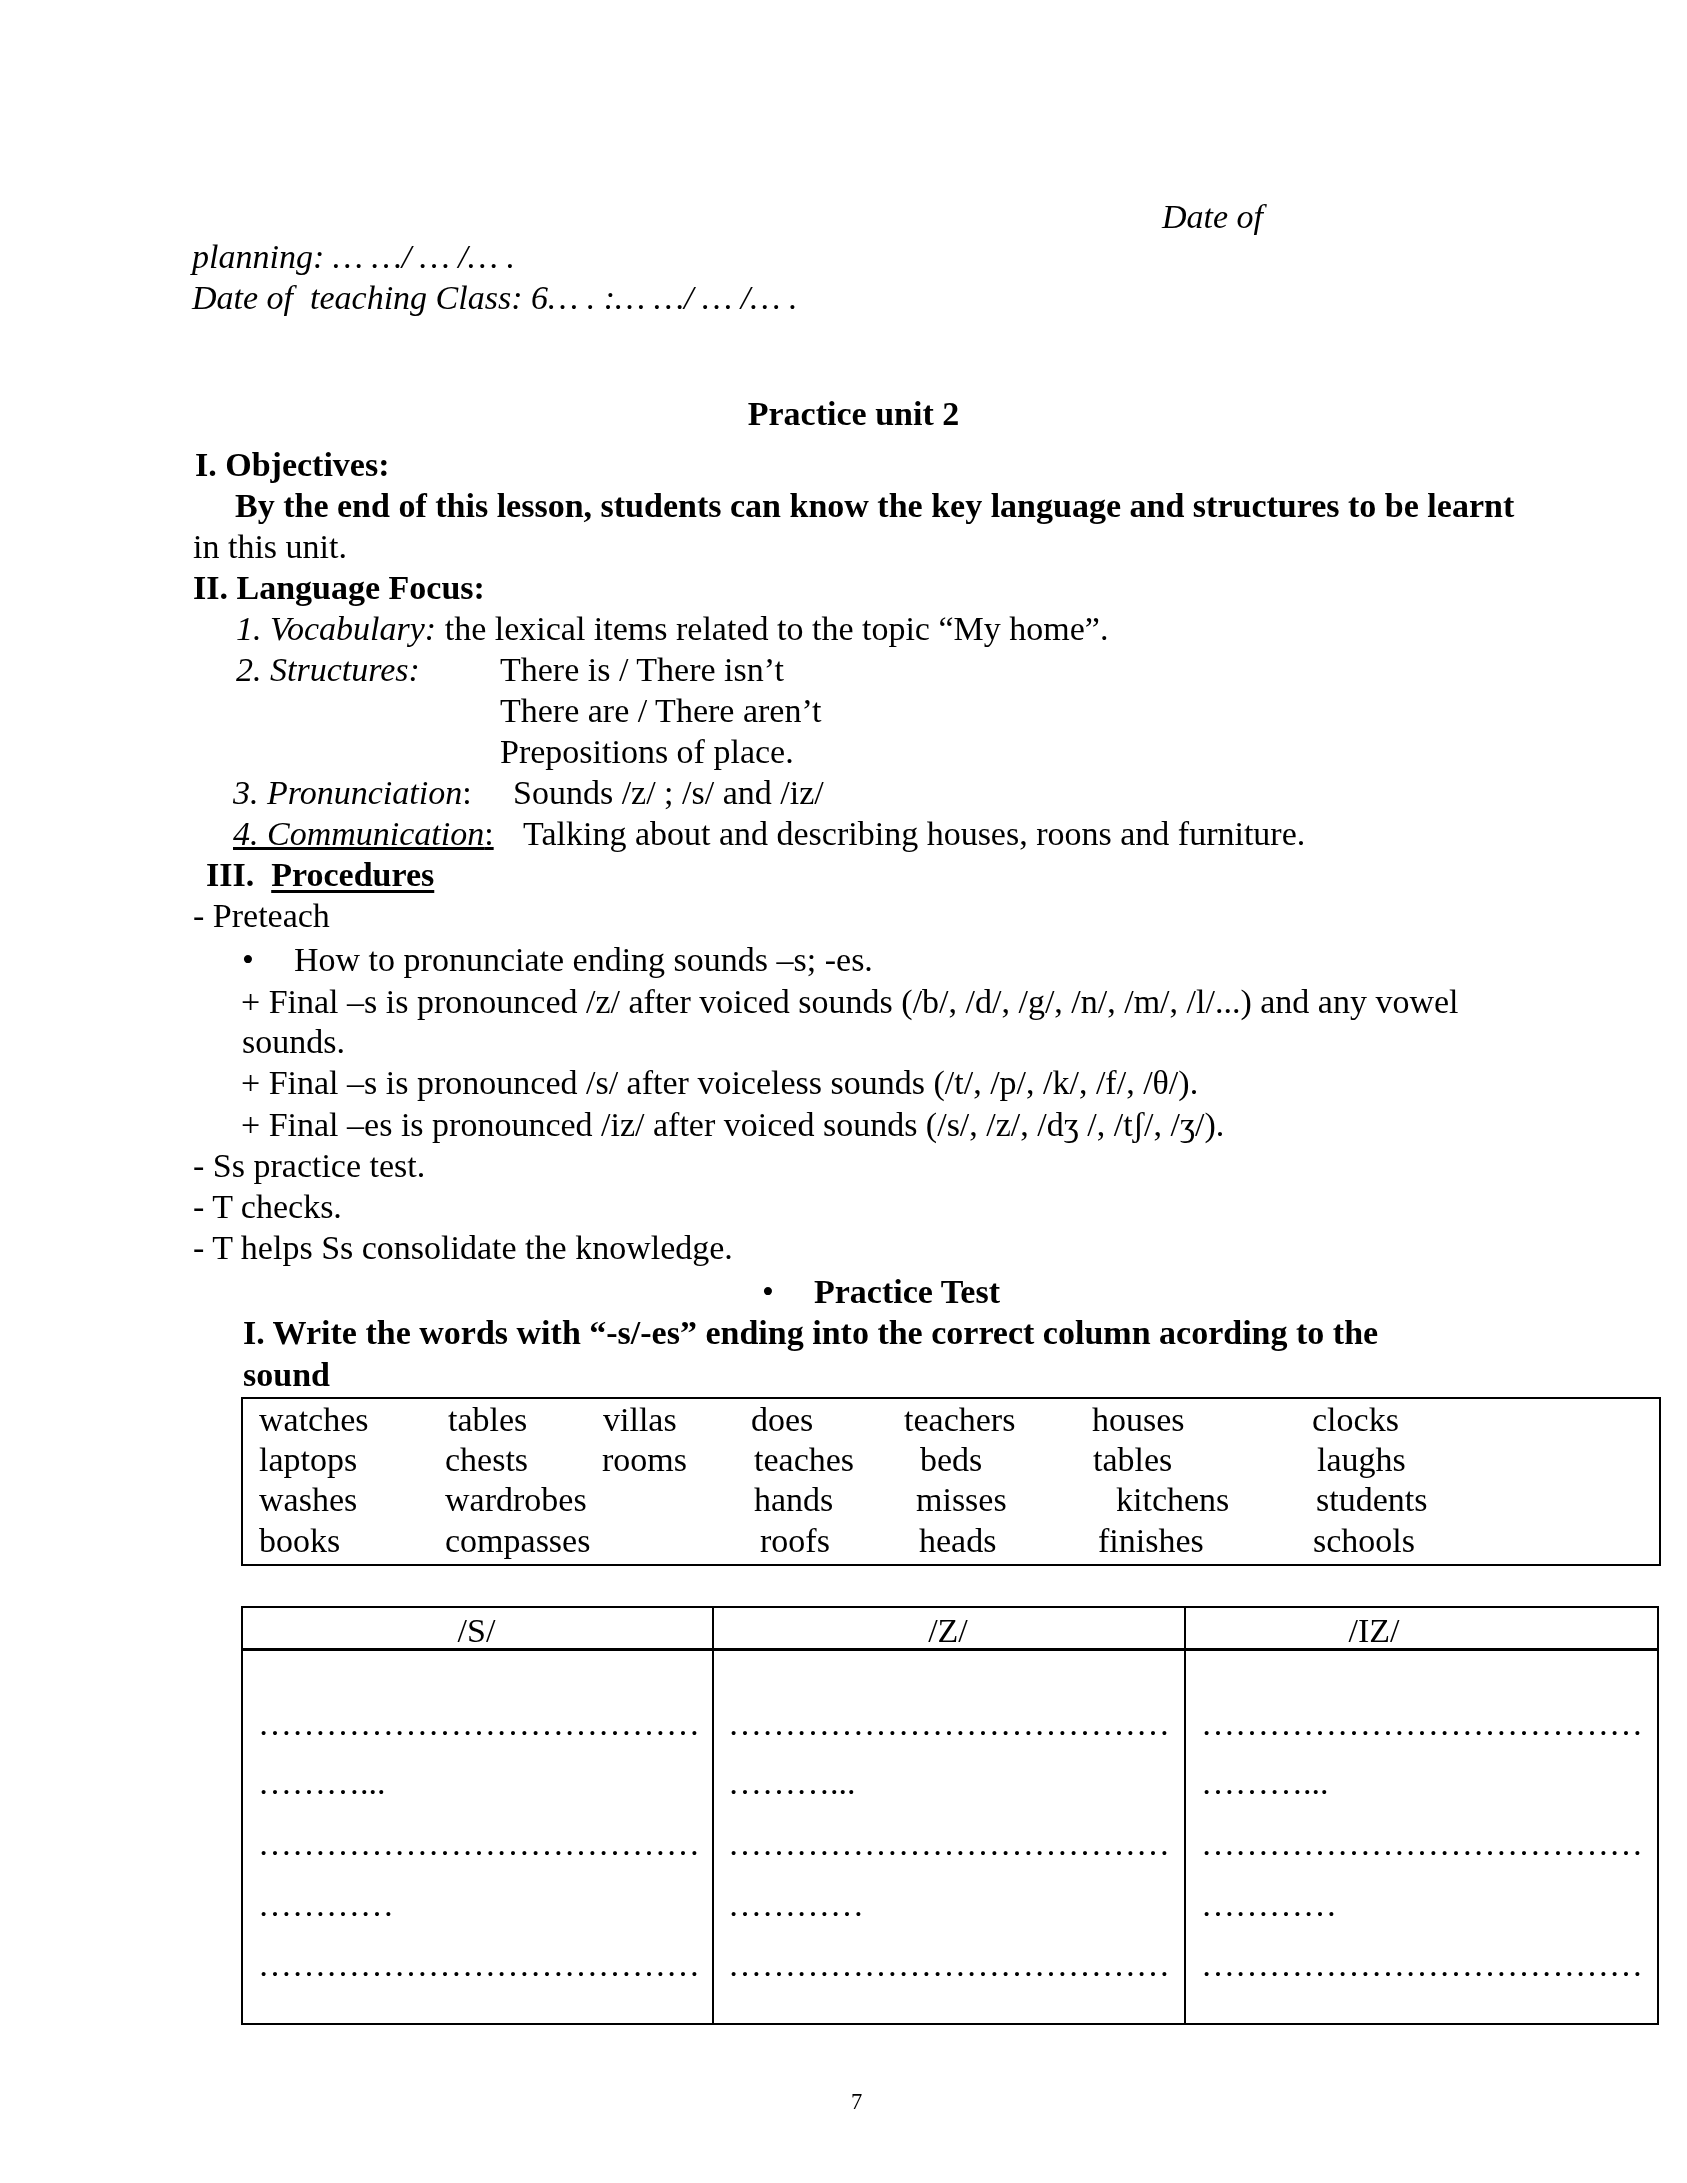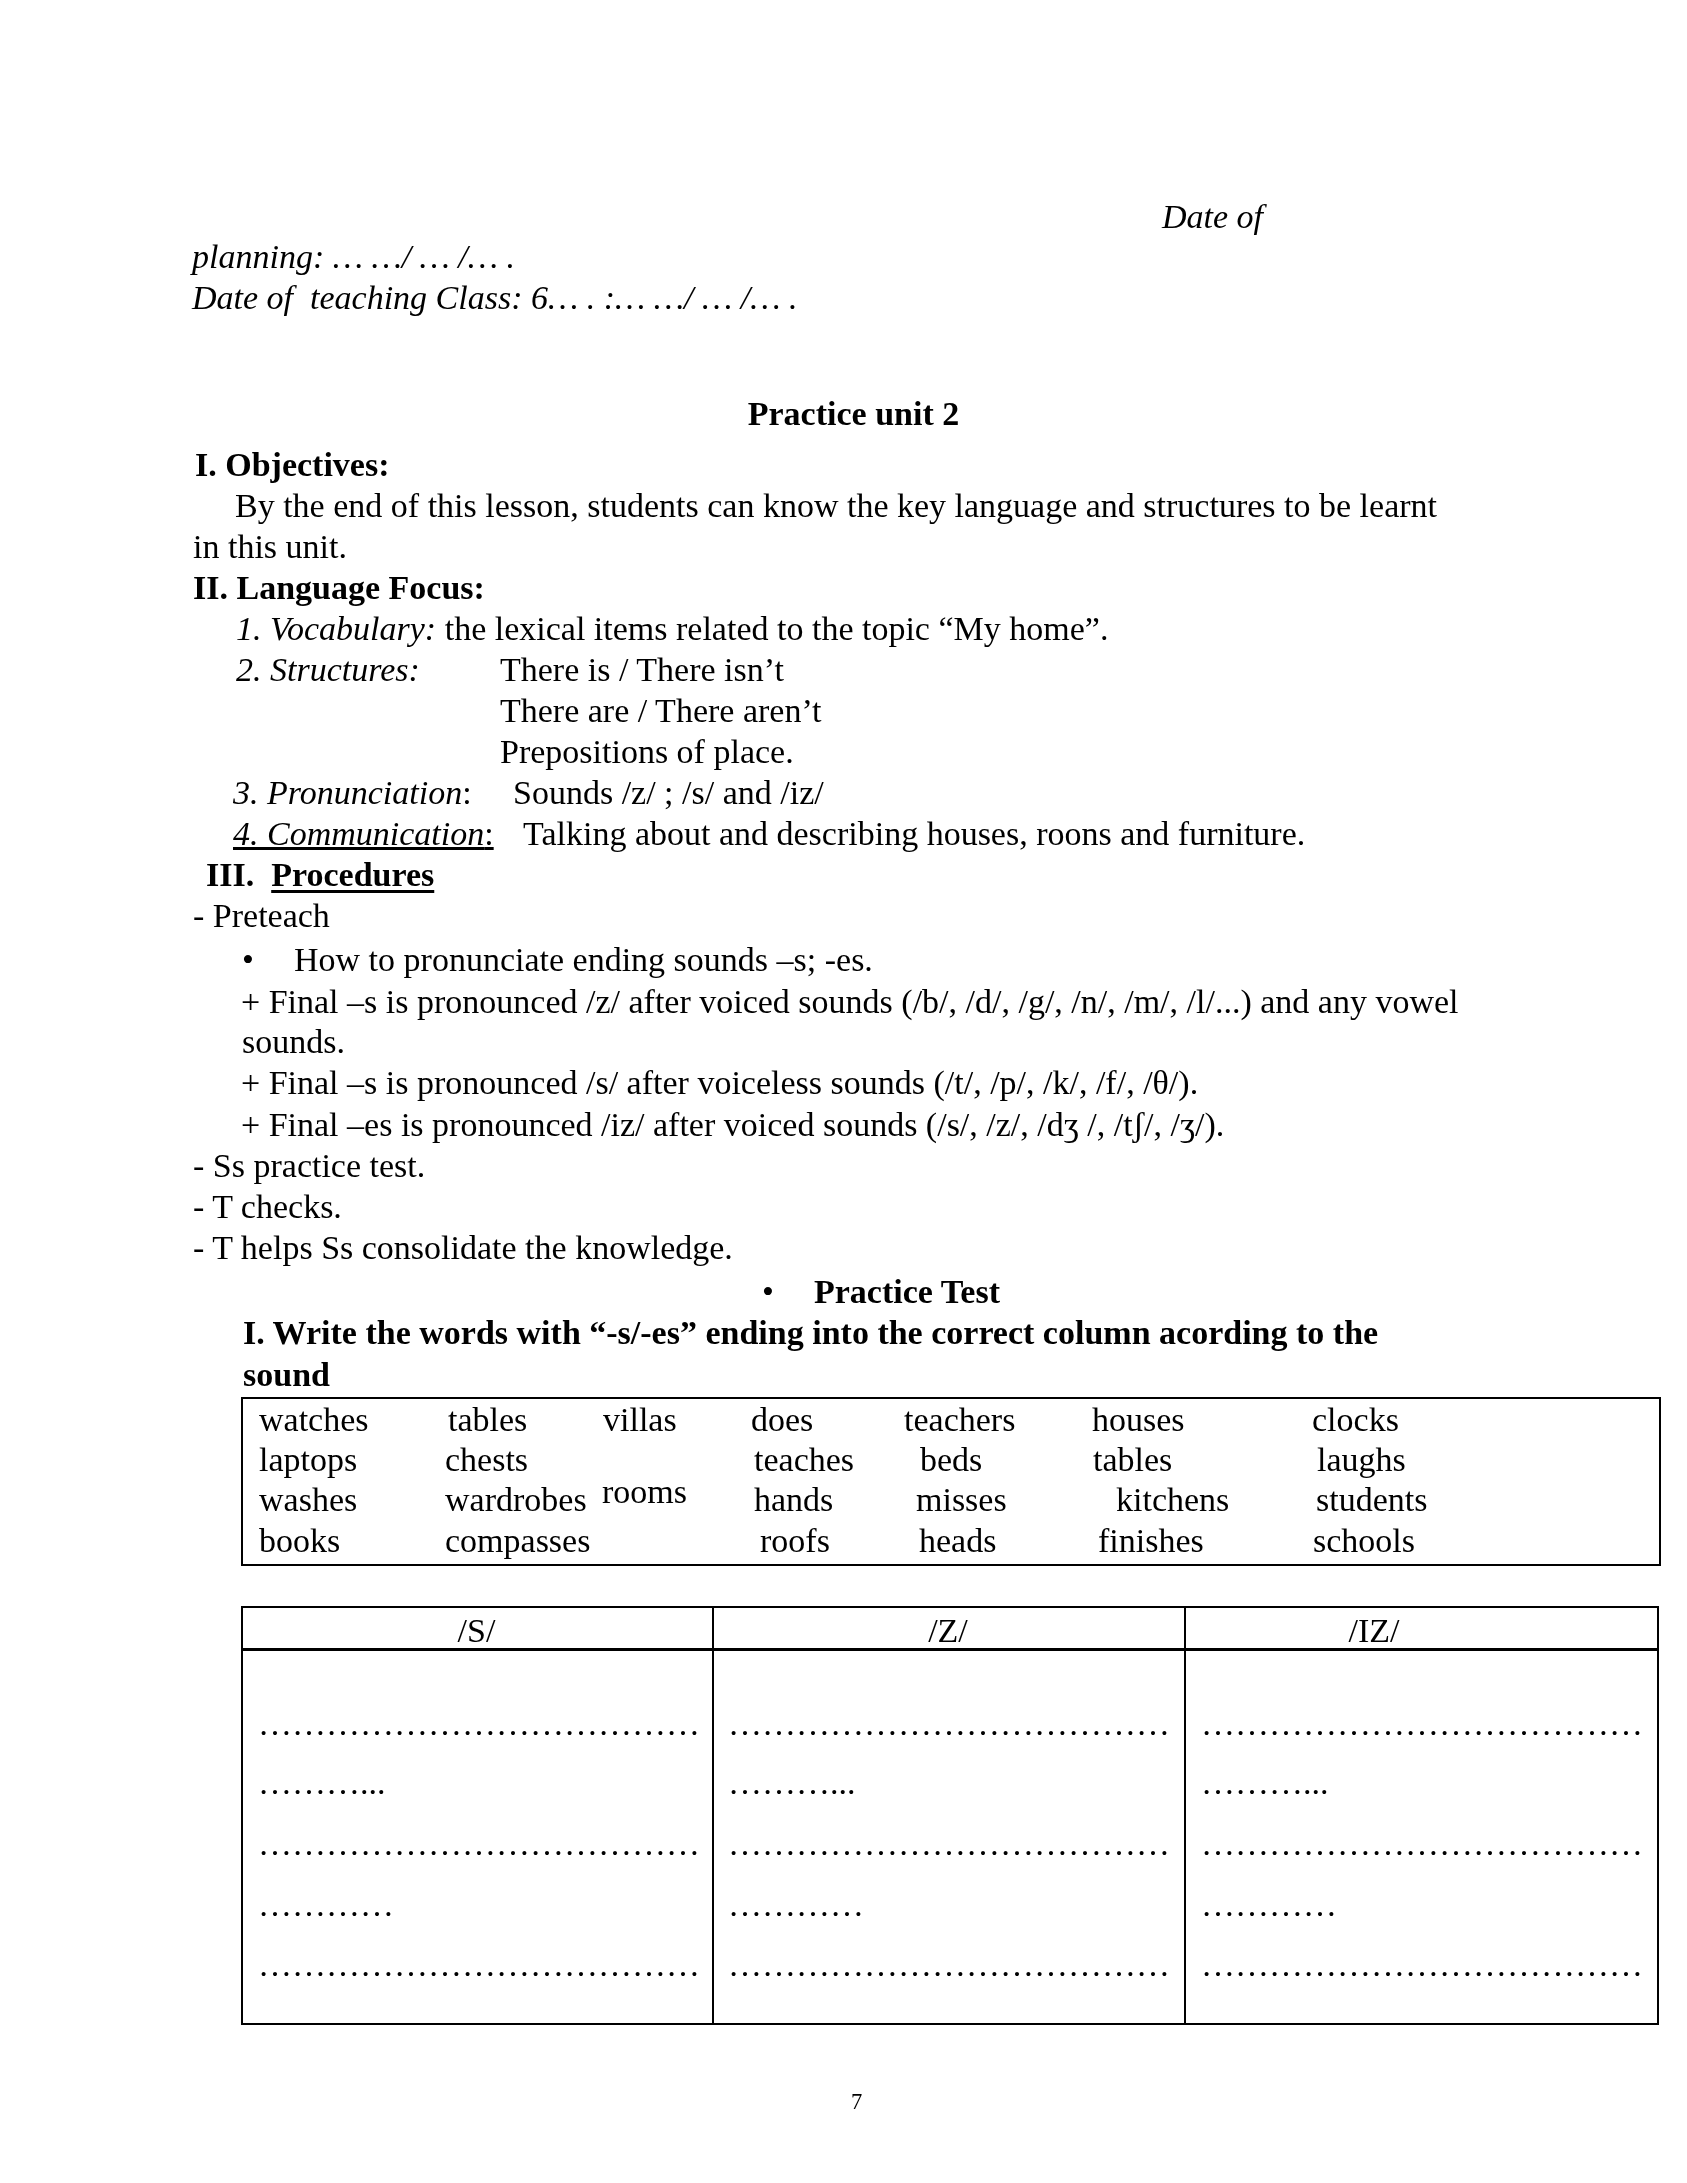--- a/index.html
+++ b/index.html
@@ -20,21 +20,21 @@
 </head>
 <body>
 
 <div class="t it" style="left:1162px; top:200px;">Date of</div>
 <div class="t it" style="left:192px; top:240px;">planning: … …/ … /… .</div>
 <div class="t it" style="left:192px; top:281px;">Date of  teaching Class: 6… . :… …/ … /… .</div>
 
 <div class="center-h b" style="left:0; width:1707px; top:397px;">Practice unit 2</div>
 
 <div class="t b" style="left:195px; top:448px;">I. Objectives:</div>
-<div class="t" style="left:235px; top:489px;">By the end of this lesson, students can know the key language and structures to be learnt</div>
+<div class="t" style="left:235px; top:489px;font-weight:bold;">By the end of this lesson, students can know the key language and structures to be learnt</div>
 <div class="t" style="left:193px; top:530px;">in this unit.</div>
 
 <div class="t b" style="left:193px; top:571px;">II. Language Focus:</div>
 
 <div class="t" style="left:236px; top:612px;"><span class="it">1. Vocabulary:</span><span> the lexical items related to the topic “My home”.</span></div>
 
 <div class="t it" style="left:236px; top:653px;">2. Structures:</div>
 <div class="t" style="left:500px; top:653px;">There is / There isn’t</div>
 <div class="t" style="left:500px; top:694px;">There are / There aren’t</div>
 <div class="t" style="left:500px; top:735px;">Prepositions of place.</div>
@@ -70,21 +70,21 @@
 <div id="word-bank">
     <div class="t" style="left: 259px; top: 1403px;">watches</div>
     <div class="t" style="left: 448px; top: 1403px;">tables</div>
     <div class="t" style="left: 603px; top: 1403px;">villas</div>
     <div class="t" style="left: 751px; top: 1403px;">does</div>
     <div class="t" style="left: 904px; top: 1403px;">teachers</div>
     <div class="t" style="left: 1092px; top: 1403px;">houses</div>
     <div class="t" style="left: 1312px; top: 1403px;">clocks</div>
     <div class="t" style="left: 259px; top: 1443px;">laptops</div>
     <div class="t" style="left: 445px; top: 1443px;">chests</div>
-    <div class="t" style="left: 602px; top: 1443px; margin-top: 32px;">rooms</div>
+    <div class="t" style="left: 602px; top: 1443px;">rooms</div>
     <div class="t" style="left: 754px; top: 1443px;">teaches</div>
     <div class="t" style="left: 920px; top: 1443px;">beds</div>
     <div class="t" style="left: 1093px; top: 1443px;">tables</div>
     <div class="t" style="left: 1317px; top: 1443px;">laughs</div>
     <div class="t" style="left: 259px; top: 1483px;">washes</div>
     <div class="t" style="left: 445px; top: 1483px;">wardrobes</div>
     <div class="t" style="left: 754px; top: 1483px;">hands</div>
     <div class="t" style="left: 916px; top: 1483px;">misses</div>
     <div class="t" style="left: 1092px; top: 1483px; margin-left: 24px;">kitchens</div>
     <div class="t" style="left: 1316px; top: 1483px;">students</div>

